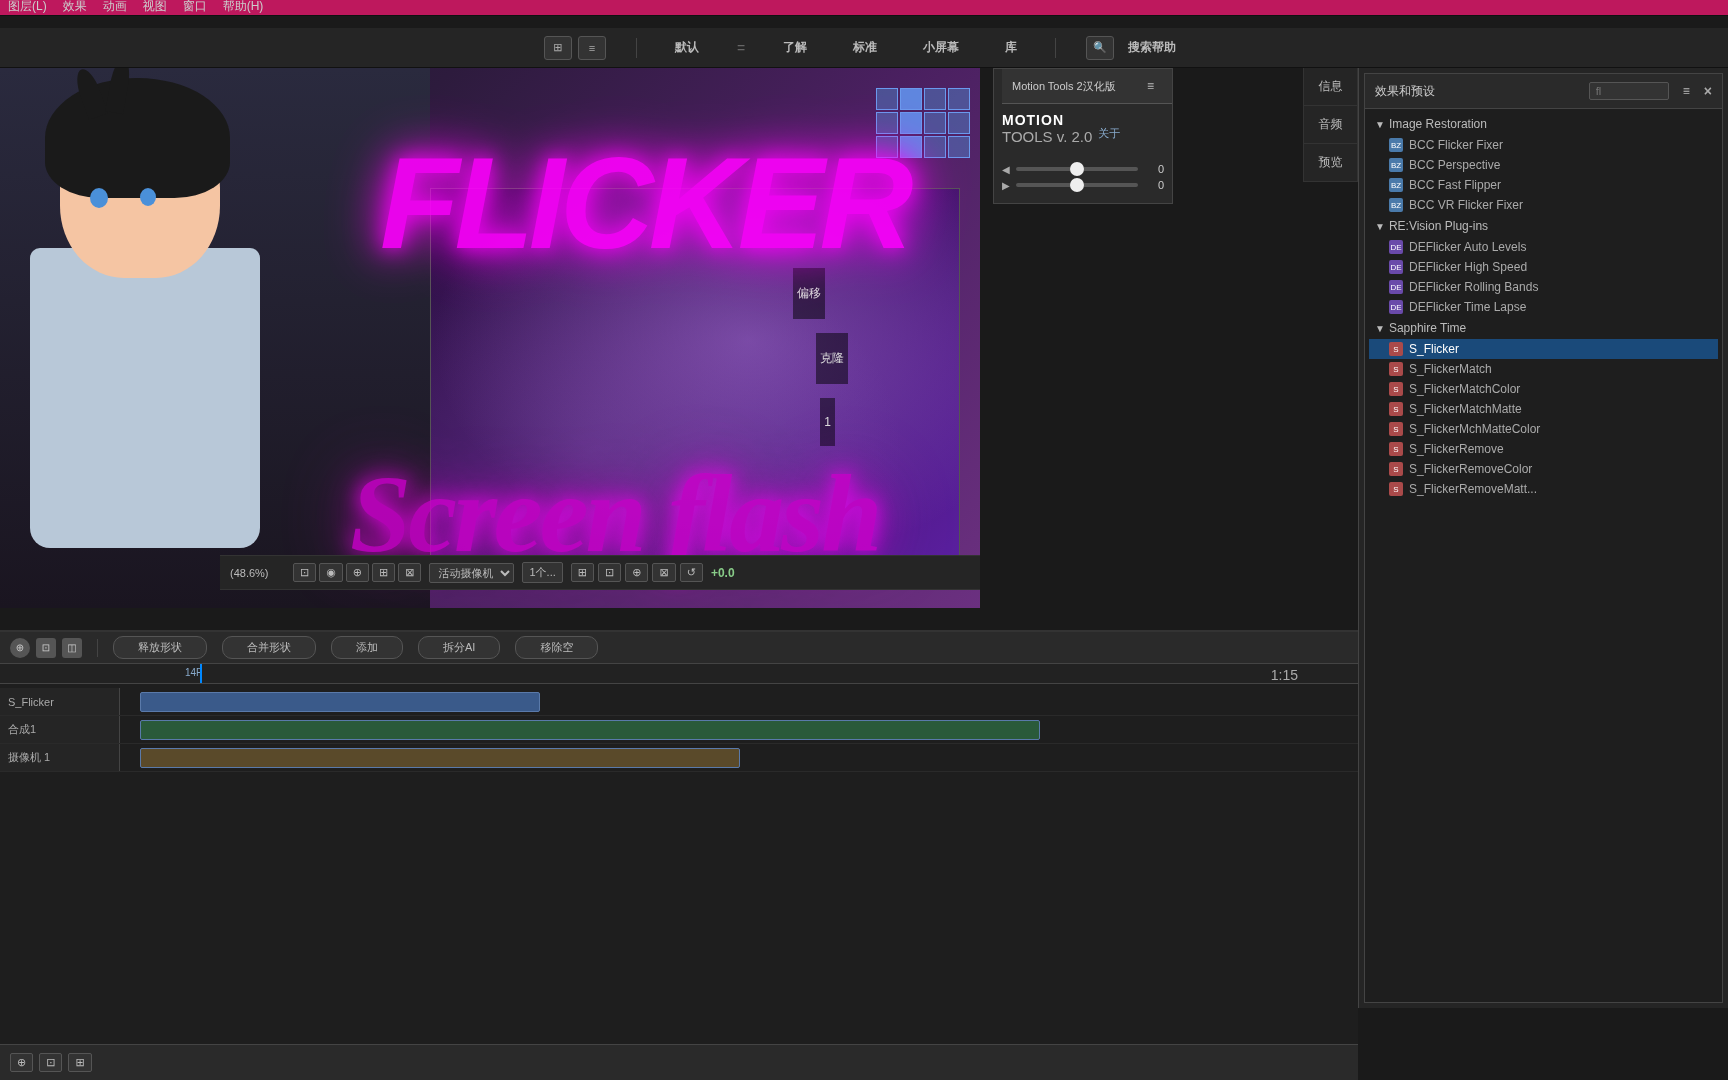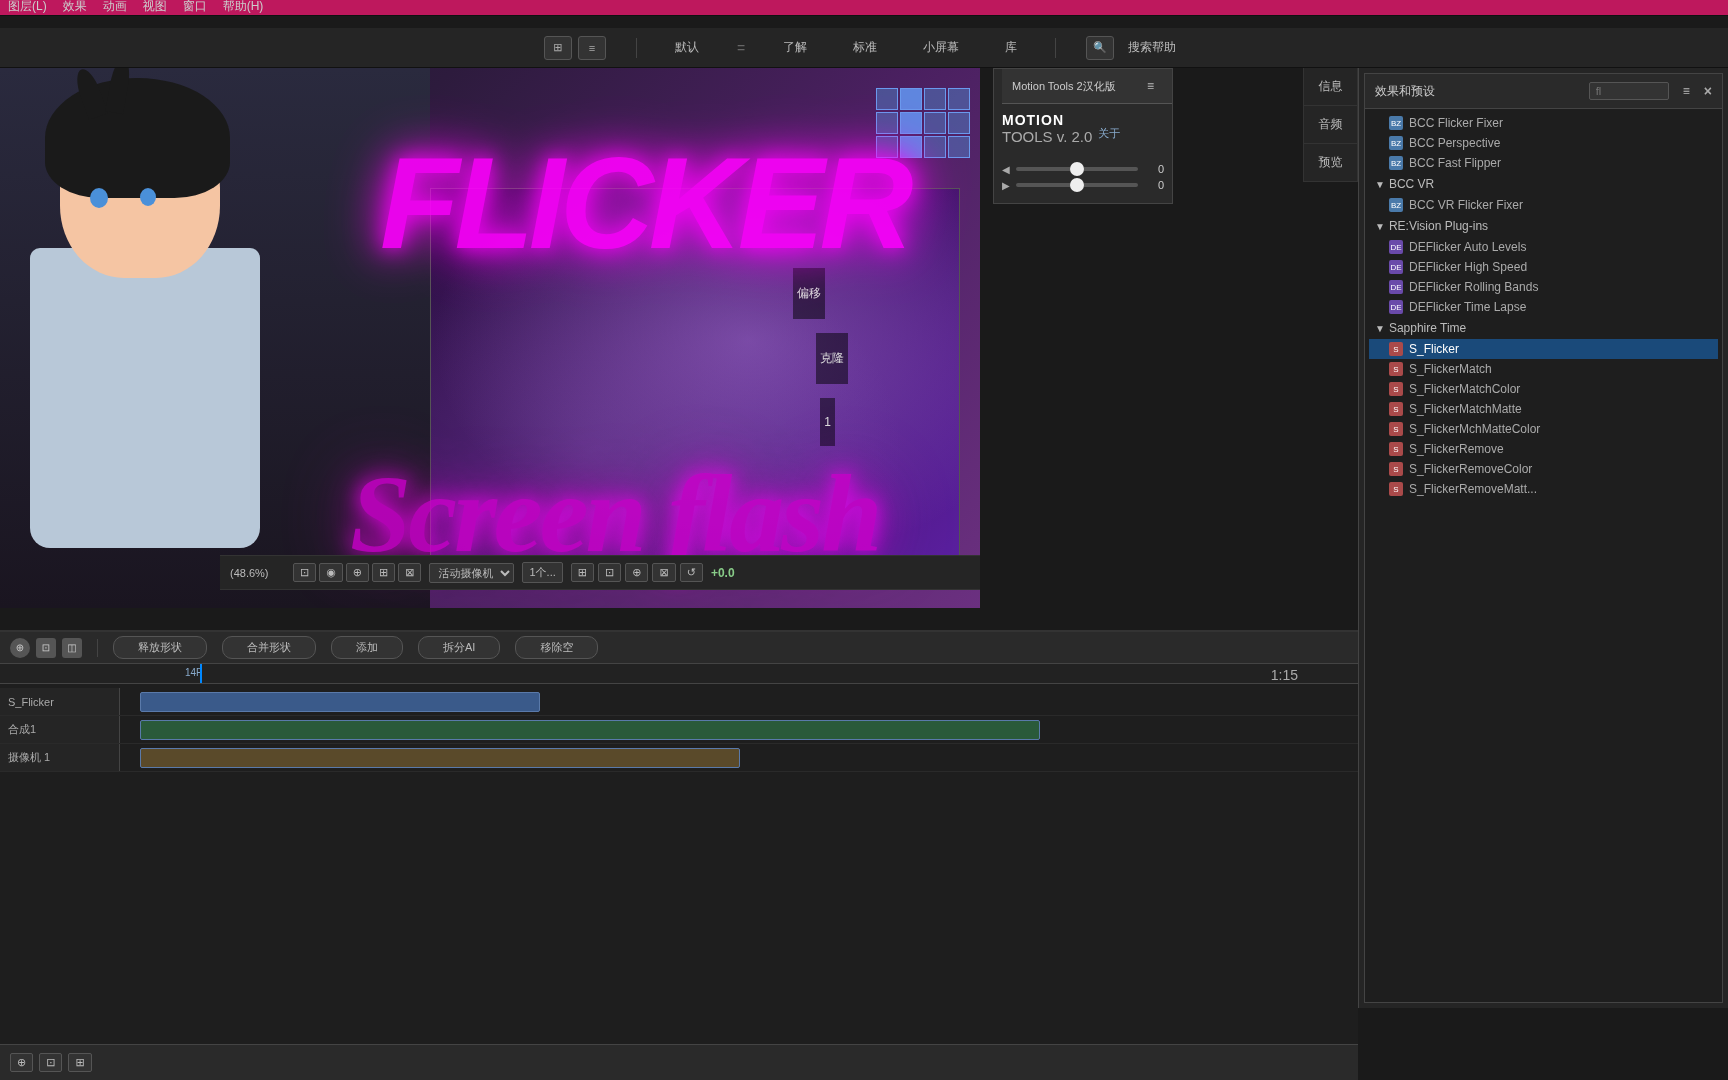--- a/index.html
+++ b/index.html
@@ -50,20 +50,21 @@
       gap: 30px;
       z-index: 100;
       border-bottom: 1px solid #111;
     }
     .toolbar-btn {
       font-size: 12px;
       color: #bbb;
       cursor: pointer;
       padding: 4px 8px;
       border-radius: 3px;
+      font-weight: bold;
     }
     .toolbar-separator {
       width: 1px;
       height: 20px;
       background: #444;
     }
     .toolbar-icon-group {
       display: flex;
       gap: 6px;
       align-items: center;
@@ -718,42 +719,42 @@
     <div id="effects-header">
       <span class="effects-title">效果和预设</span>
       <div class="effects-controls">
         <input class="effects-search" type="text" placeholder="fl" style="">
         <span class="toolbar-btn">≡</span>
         <span class="close-btn">×</span>
       </div>
     </div>
     <div id="effects-tree">
 
+      <div class="tree-category">
+        <span class="arrow">▼</span><span>Image Restoration</span>
+      </div>
       <div class="tree-item">
         <div class="tree-item-icon">
             <span>BZ</span>
           </div>
         <span>BCC Flicker Fixer</span>
       </div>
       <div class="tree-item">
         <div class="tree-item-icon">
             <span>BZ</span>
           </div>
         <span>BCC Perspective</span>
       </div>
       <div class="tree-item">
         <div class="tree-item-icon">
             <span>BZ</span>
           </div>
         <span>BCC Fast Flipper</span>
       </div>
 
-      <div class="tree-category">
-        <span class="arrow">▼</span><span>BCC VR</span>
-      </div>
       <div class="tree-item">
         <div class="tree-item-icon">
             <span>BZ</span>
           </div>
         <span>BCC VR Flicker Fixer</span>
       </div>
 
       <div class="tree-category">
         <span class="arrow">▼</span><span>RE:Vision Plug-ins</span>
       </div>

